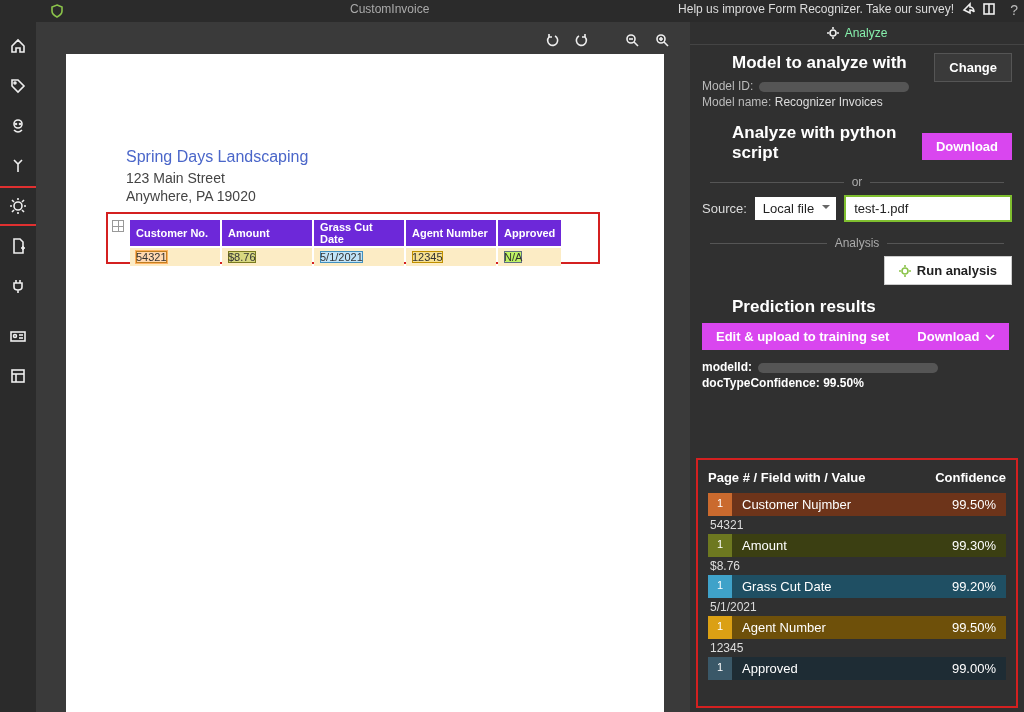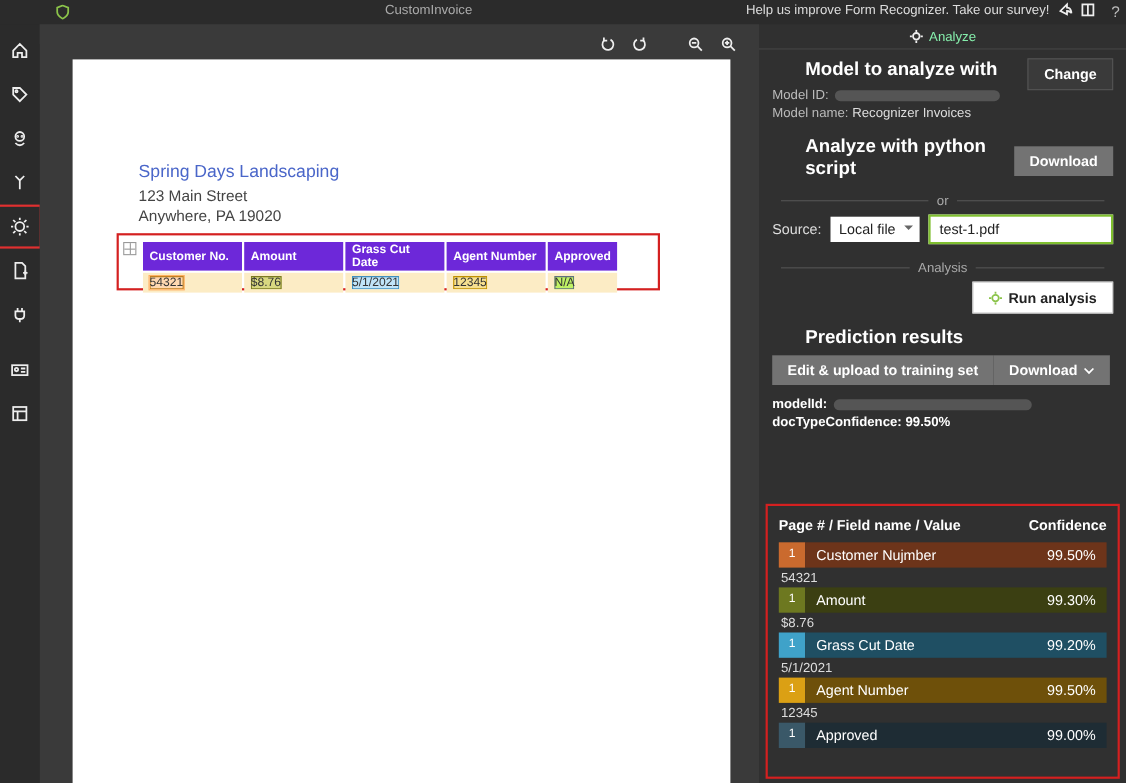--- a/index.html
+++ b/index.html
@@ -91,21 +91,21 @@
   .section { padding:8px 12px 4px 12px; }
   .h1 { font-size:17px; font-weight:600; color:#fff; margin-bottom:6px;margin-left:30px; }
   .kv { font-size:12px; color:#bbb; margin-bottom:2px; }
   .kv span.val { display:inline-block; background:#555; color:#555; border-radius:6px; margin-left:6px; width:150px; height:10px; vertical-align:middle; }
   .btn {
     background:#3a3a3a; color:#fff; border:1px solid #555;
     padding:6px 14px; font-size:13px; font-weight:600;
     cursor:pointer;
   }
   .btn.light { background:#fff; color:#222; border:1px solid #ccc; display:inline-flex; align-items:center; }
-  .btn.green { background:#737373; color:#fff; border:none; }
+  .btn.green { background:#d946ef; color:#fff; border:none; }
   .sep { display:flex; align-items:center; color:#aaa; font-size:12px; margin:6px 0; }
   .sep::before, .sep::after { content:""; flex:1; border-top:1px solid #555; margin:0 8px; }
   .srcrow { display:flex; align-items:center; margin-top:6px; font-size:13px; }
   .srcrow .lbl { margin-right:8px; color:#ddd; }
   .selbox { background:#fff; color:#222; padding:4px 22px 4px 8px; position:relative; font-size:13px; }
   .selbox::after { content:""; position:absolute; right:6px; top:8px; border:4px solid transparent; border-top-color:#666; }
   .filebox { background:#fff; color:#222; padding:4px 8px; font-size:13px; margin-left:8px; border:2px solid #7fbf2f; flex:1; }
   .predbox { border:2px solid #d42020; position:absolute; left:6px; right:6px; top:436px; bottom:4px; padding:10px; }
   .predhead { display:flex; justify-content:space-between; color:#fff; font-weight:600; margin-bottom:8px; font-size:13px; }
   .fieldrow { display:flex; margin-top:2px; font-size:13px; }
@@ -314,21 +314,21 @@
             <path d="M1 3 L5 7 L9 3" style="stroke:#fff;fill:none;stroke-width:1.6"></path>
           </svg>
         </button>
     </div>
     <div class="kv" style="margin-top:10px; color:#fff; font-weight:600;"><span>modelId:</span><span class="val" style="width:180px"></span></div>
     <div class="kv" style="color:#fff; font-weight:600;"><span>docTypeConfidence:</span> <span style="color:#fff">99.50%</span></div>
   </div>
 
   <div class="predbox">
     <div class="predhead">
-      <span>Page # / Field name / Value</span>
+      <span>Page # / Field with / Value</span>
       <span>Confidence</span>
     </div>
     <div id="pred-list">
         <div class="fieldrow">
           <div class="num c-orange">1</div>
           <div class="bar b-orange">
             <span>Customer Nujmber</span>
             <span>99.50%</span>
           </div>
         </div>

